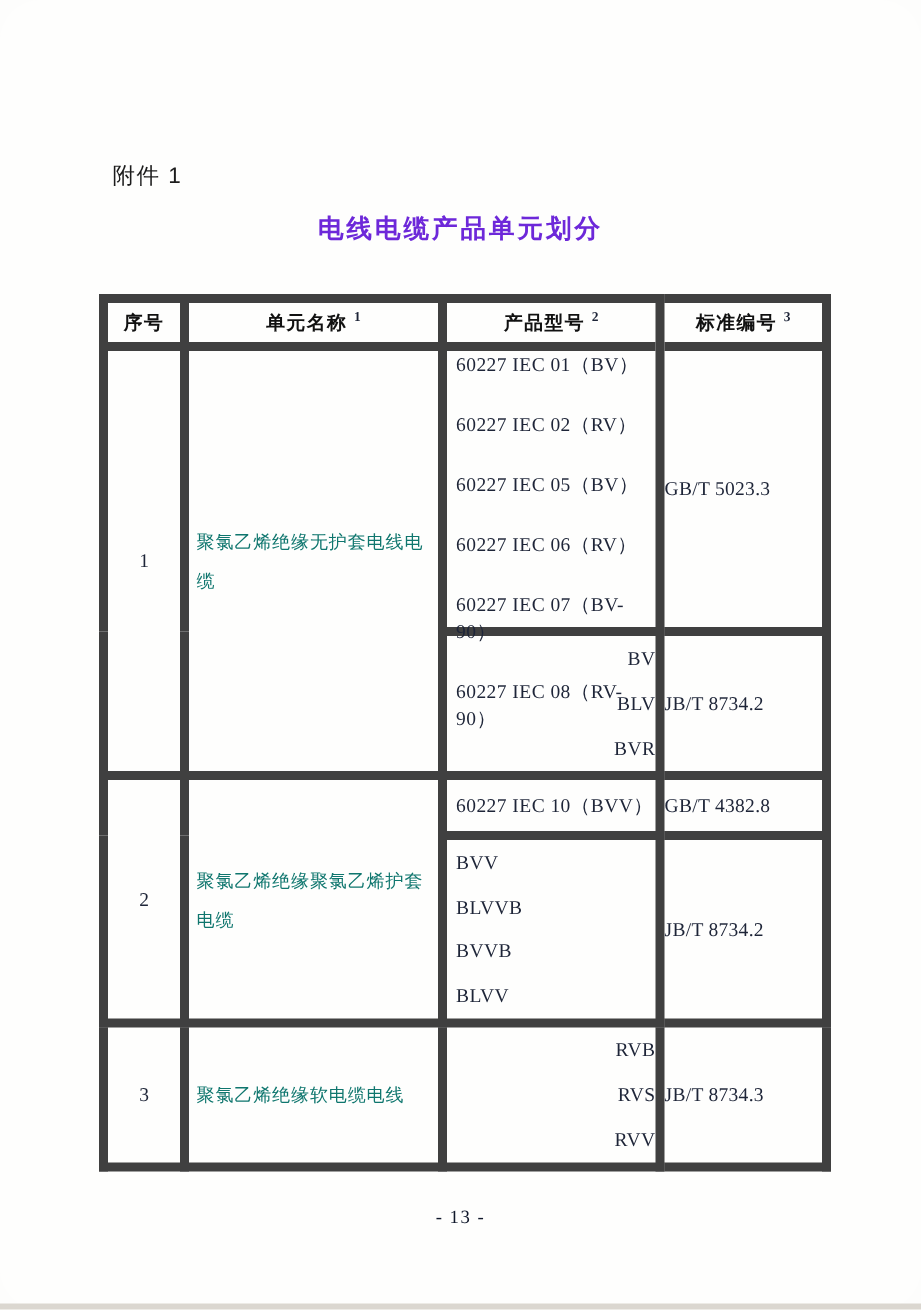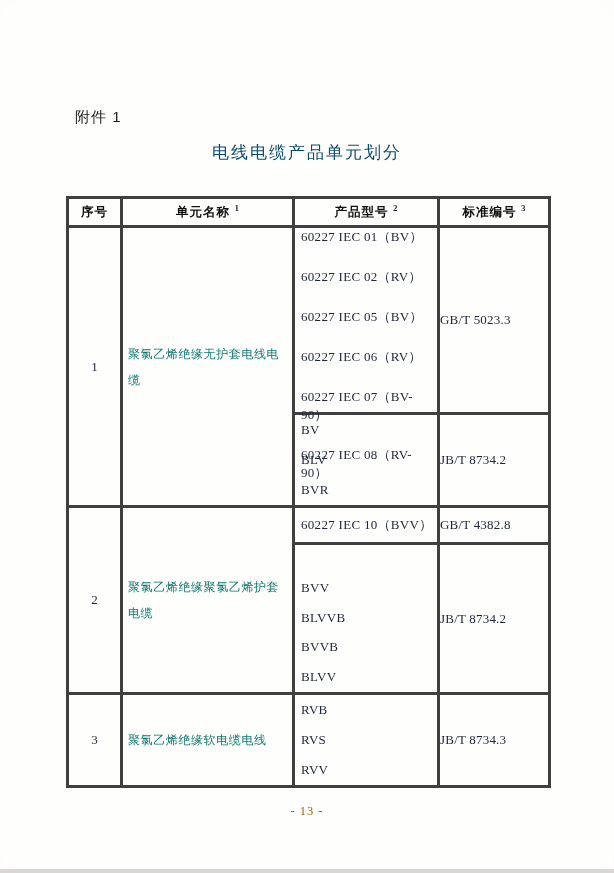--- a/index.html
+++ b/index.html
@@ -13,31 +13,31 @@
   .page{position:absolute;inset:0;background:#fefefd;border-radius:27px;}
   .attachment{
     position:absolute;left:75px;top:108px;
     font-family:"Liberation Sans", sans-serif;
     font-size:15px;color:#1c1c1c;letter-spacing:1px;
   }
   .doc-title{
     position:absolute;left:0;top:141px;width:100%;
     text-align:center;
     font-family:"Liberation Sans", sans-serif;
-    font-weight:normal;font-size:17px;color:#0c4a6e;
+    font-weight:bold;font-size:17px;color:#6d28d9;
     letter-spacing:2px;
   }
   table.unit-table{
     position:absolute;left:66px;top:196px;
     width:482px;
     border-collapse:collapse;
     table-layout:fixed;
   }
   table.unit-table, table.unit-table th, table.unit-table td{
-    border:3px solid #404040;
+    border:6px solid #404040;
   }
   table.unit-table{border:2px solid #2a2a2a;}
   table.unit-table th{
     height:26px;
     border-bottom:2px solid #2a2a2a;
     font-family:"Liberation Sans", sans-serif;
     font-weight:bold;font-size:12.5px;color:#111;
     letter-spacing:1px;
     text-align:center;vertical-align:middle;
     padding:0;
@@ -59,32 +59,32 @@
   }
   td.models{vertical-align:middle;}
   .mlist{
     display:flex;flex-direction:column;
     justify-content:space-around;
     padding-left:6px;
     font-size:13px;color:#1e2538;
     letter-spacing:0.3px;
   }
   .mh186{height:184px;gap:22px;}
-  .mh92{height:90px;}
+  .mh92{height:90px;text-align:right;}
   .mh36{height:34px;}
-  .mh120{height:119px;margin-top:28px;}
+  .mh120{height:119px;}
   td.standard{
     text-align:left;vertical-align:middle;
     font-size:13px;color:#1e2538;
     letter-spacing:0.2px;
   }
   .page-number{
     position:absolute;left:0;top:804px;width:100%;
     text-align:center;
-    font-size:12.5px;color:#a16207;letter-spacing:1px;
+    font-size:12.5px;color:#0f172a;letter-spacing:1px;
   }
   .bottom-strip{
     position:absolute;left:0;bottom:0;width:100%;height:4px;
     background:#dbd7d0;
   }
 </style>
 </head>
 <body>
 
 <div class="page">

